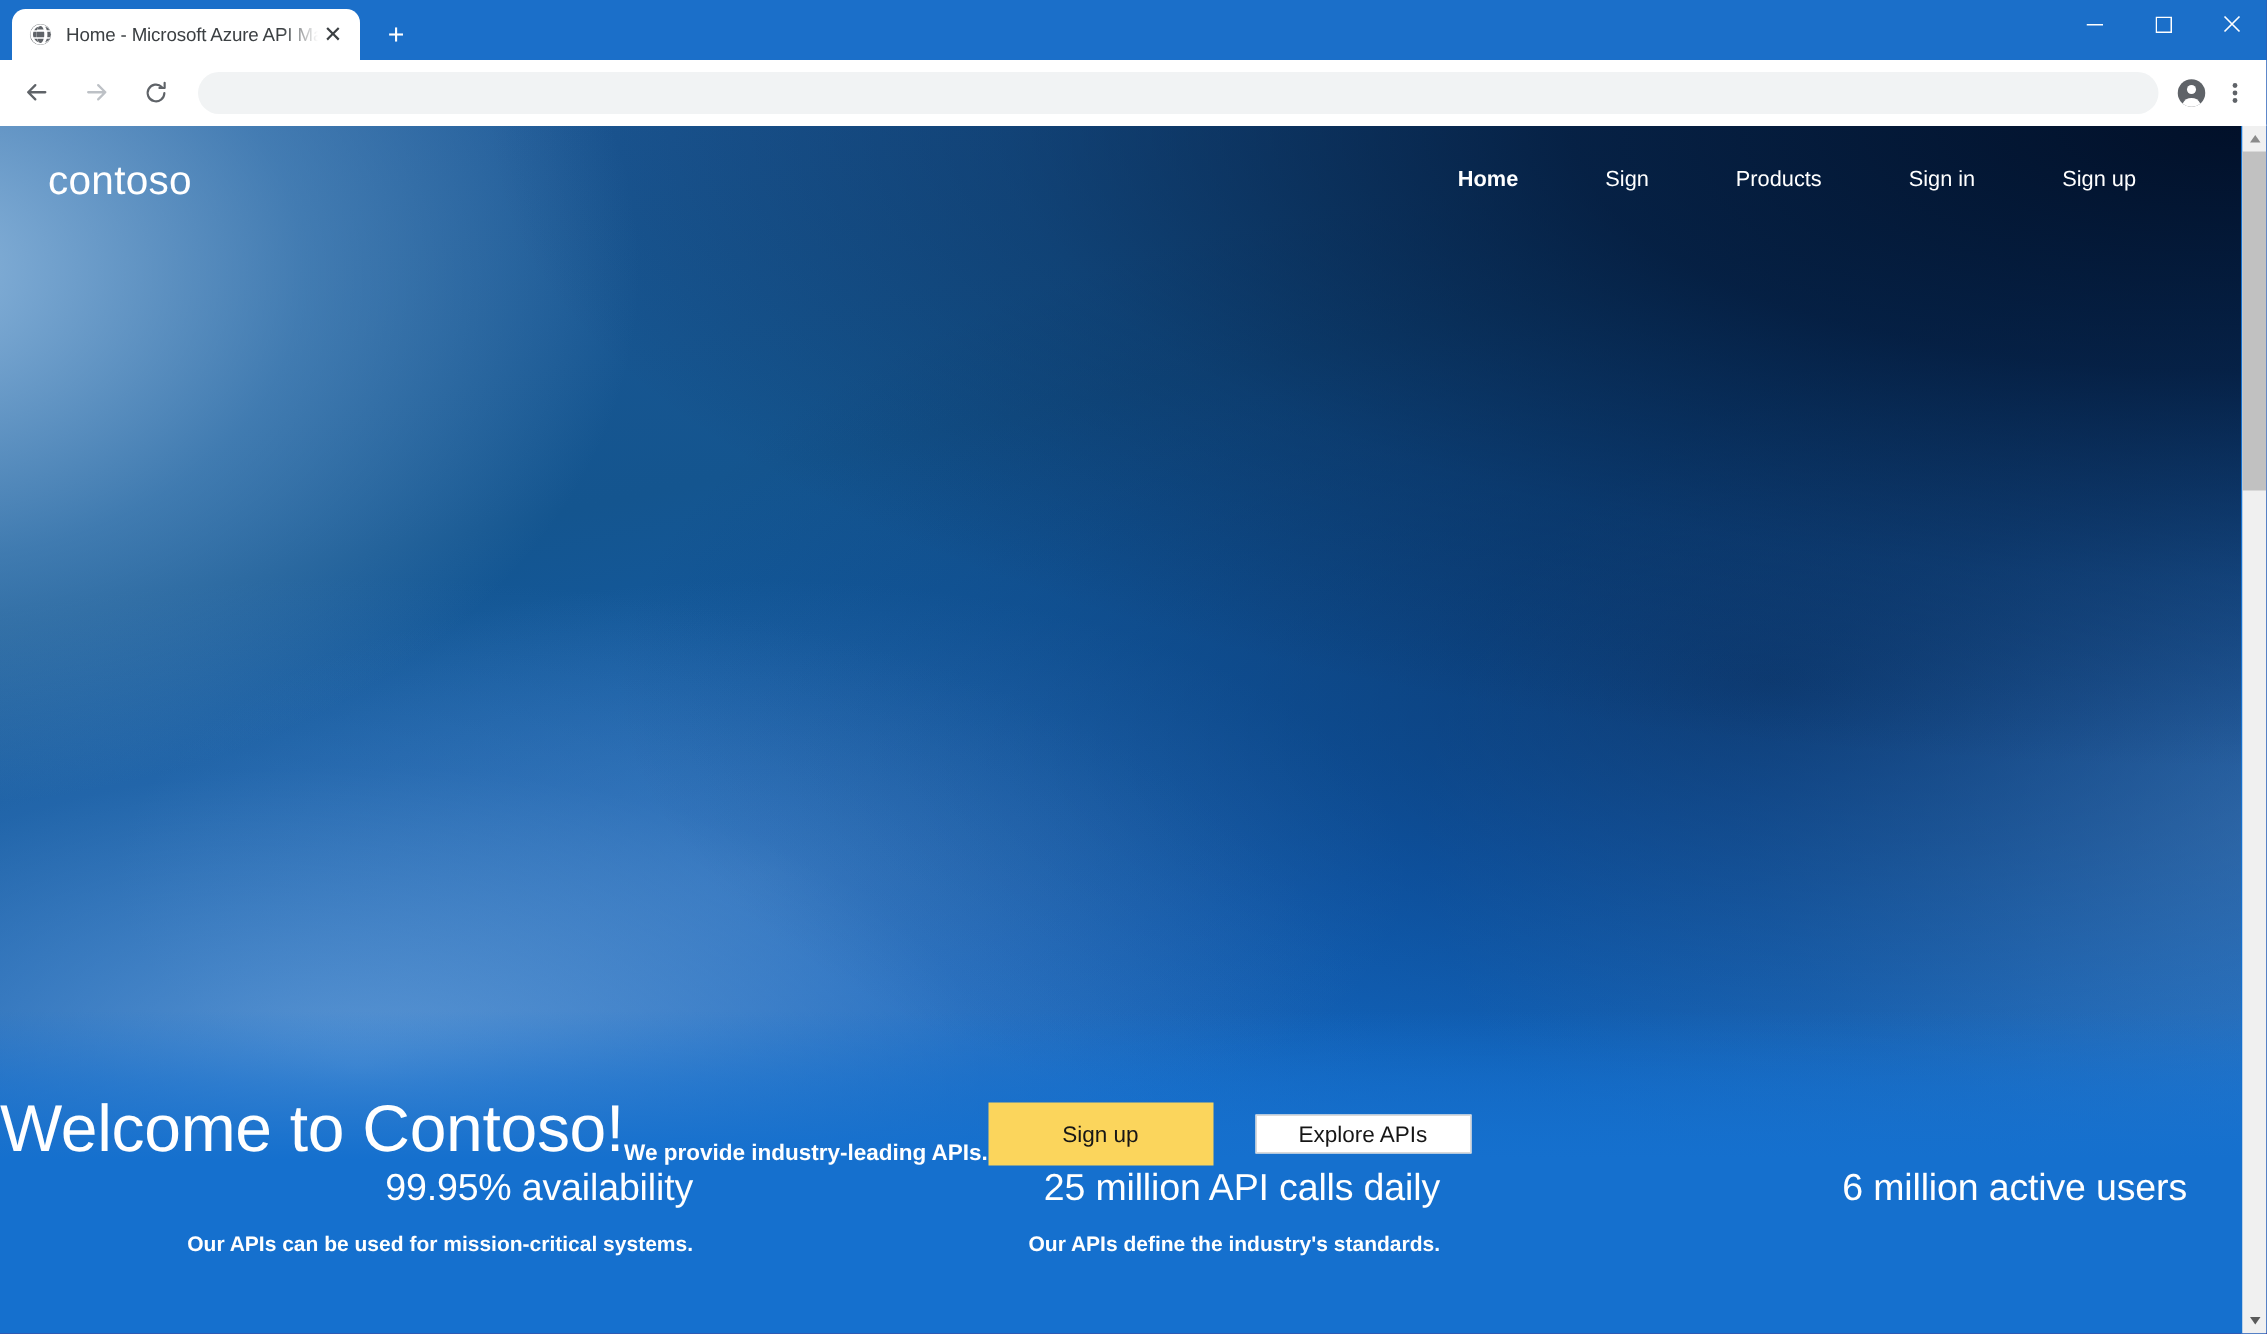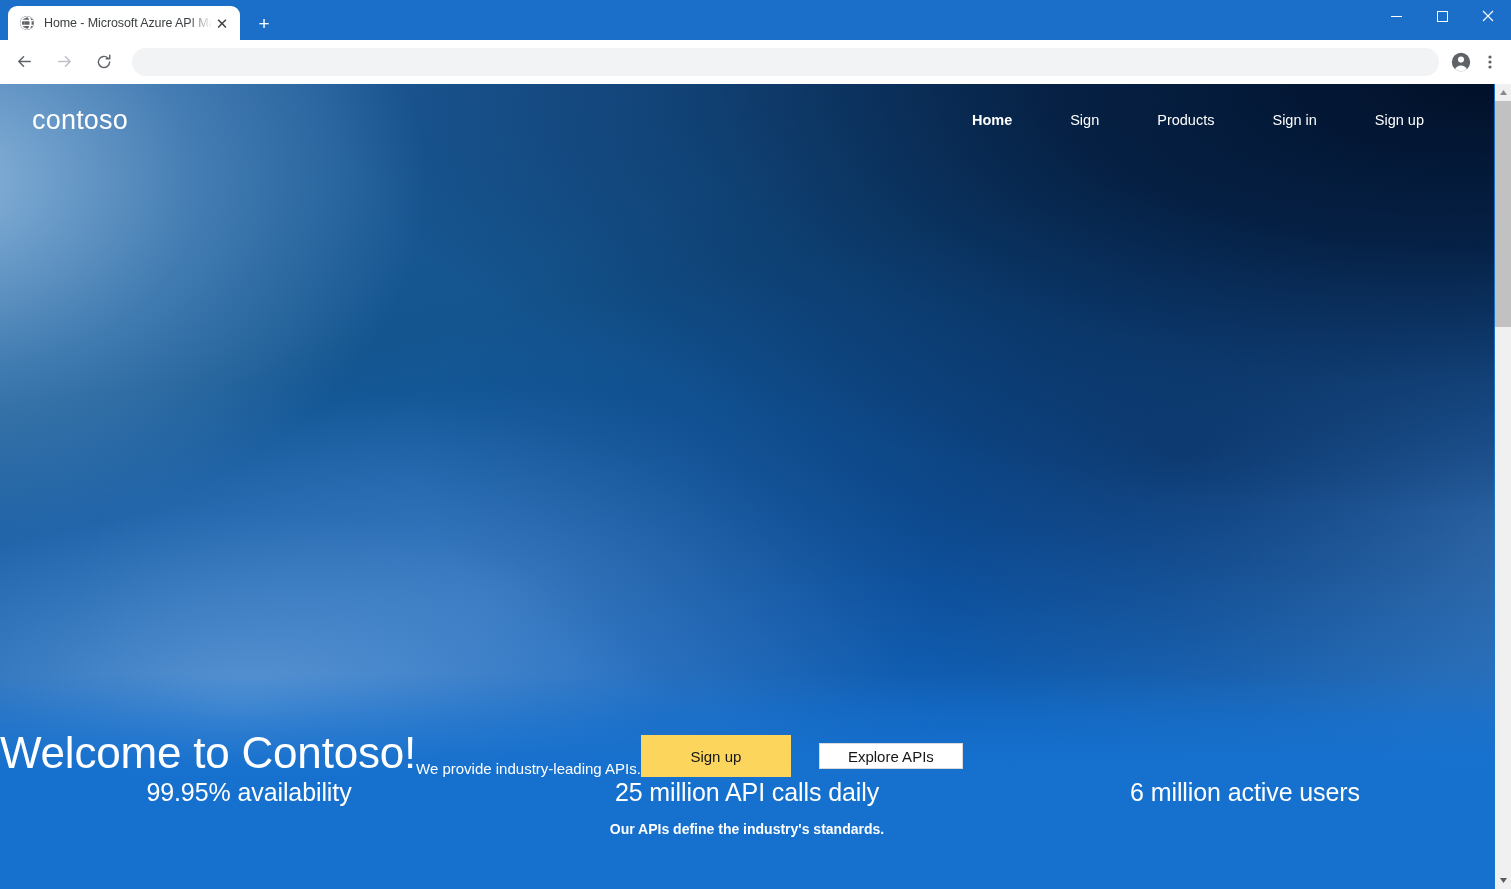--- a/index.html
+++ b/index.html
@@ -233,21 +233,21 @@
     color: #ffffff;
     font-size: 44px;
     font-weight: 400;
     letter-spacing: -0.2px;
     line-height: 1.1;
   }
 
   .hero-sub {
     color: #ffffff;
     font-size: 15px;
-    font-weight: 400;
+    font-weight: 700;
     margin-top: 34px;
   }
 
   .hero-actions {
     margin-top: 44px;
     display: flex;
     align-items: center;
     gap: 28px;
   }
 
@@ -280,22 +280,22 @@
   .stats {
     flex: 0 0 auto;
     display: flex;
     padding: 0 0 52px 0;
     position: relative;
     z-index: 3;
   }
 
   .stat {
     flex: 1 1 0;
-    text-align: center;
-    padding: 0 24px;
+    text-align: right;
+    padding: 0 36px;
   }
 
   .stat-value {
     color: #ffffff;
     font-size: 25px;
     font-weight: 400;
     line-height: 1.2;
     letter-spacing: -0.1px;
   }
 
@@ -440,20 +440,21 @@
           <p class="hero-sub">We provide industry-leading APIs.</p>
           <div class="hero-actions">
             <button class="btn btn-primary">Sign up</button>
             <button class="btn btn-secondary">Explore APIs</button>
           </div>
         </div>
 
         <div class="stats">
           <div class="stat">
             <div class="stat-value">99.95% availability</div>
+            <div class="stat-desc">Our APIs can be used for mission-critical systems.</div>
           </div>
           <div class="stat">
             <div class="stat-value">25 million API calls daily</div>
             <div class="stat-desc">Our APIs define the industry's standards.</div>
           </div>
           <div class="stat">
             <div class="stat-value">6 million active users</div>
           </div>
         </div>
 

